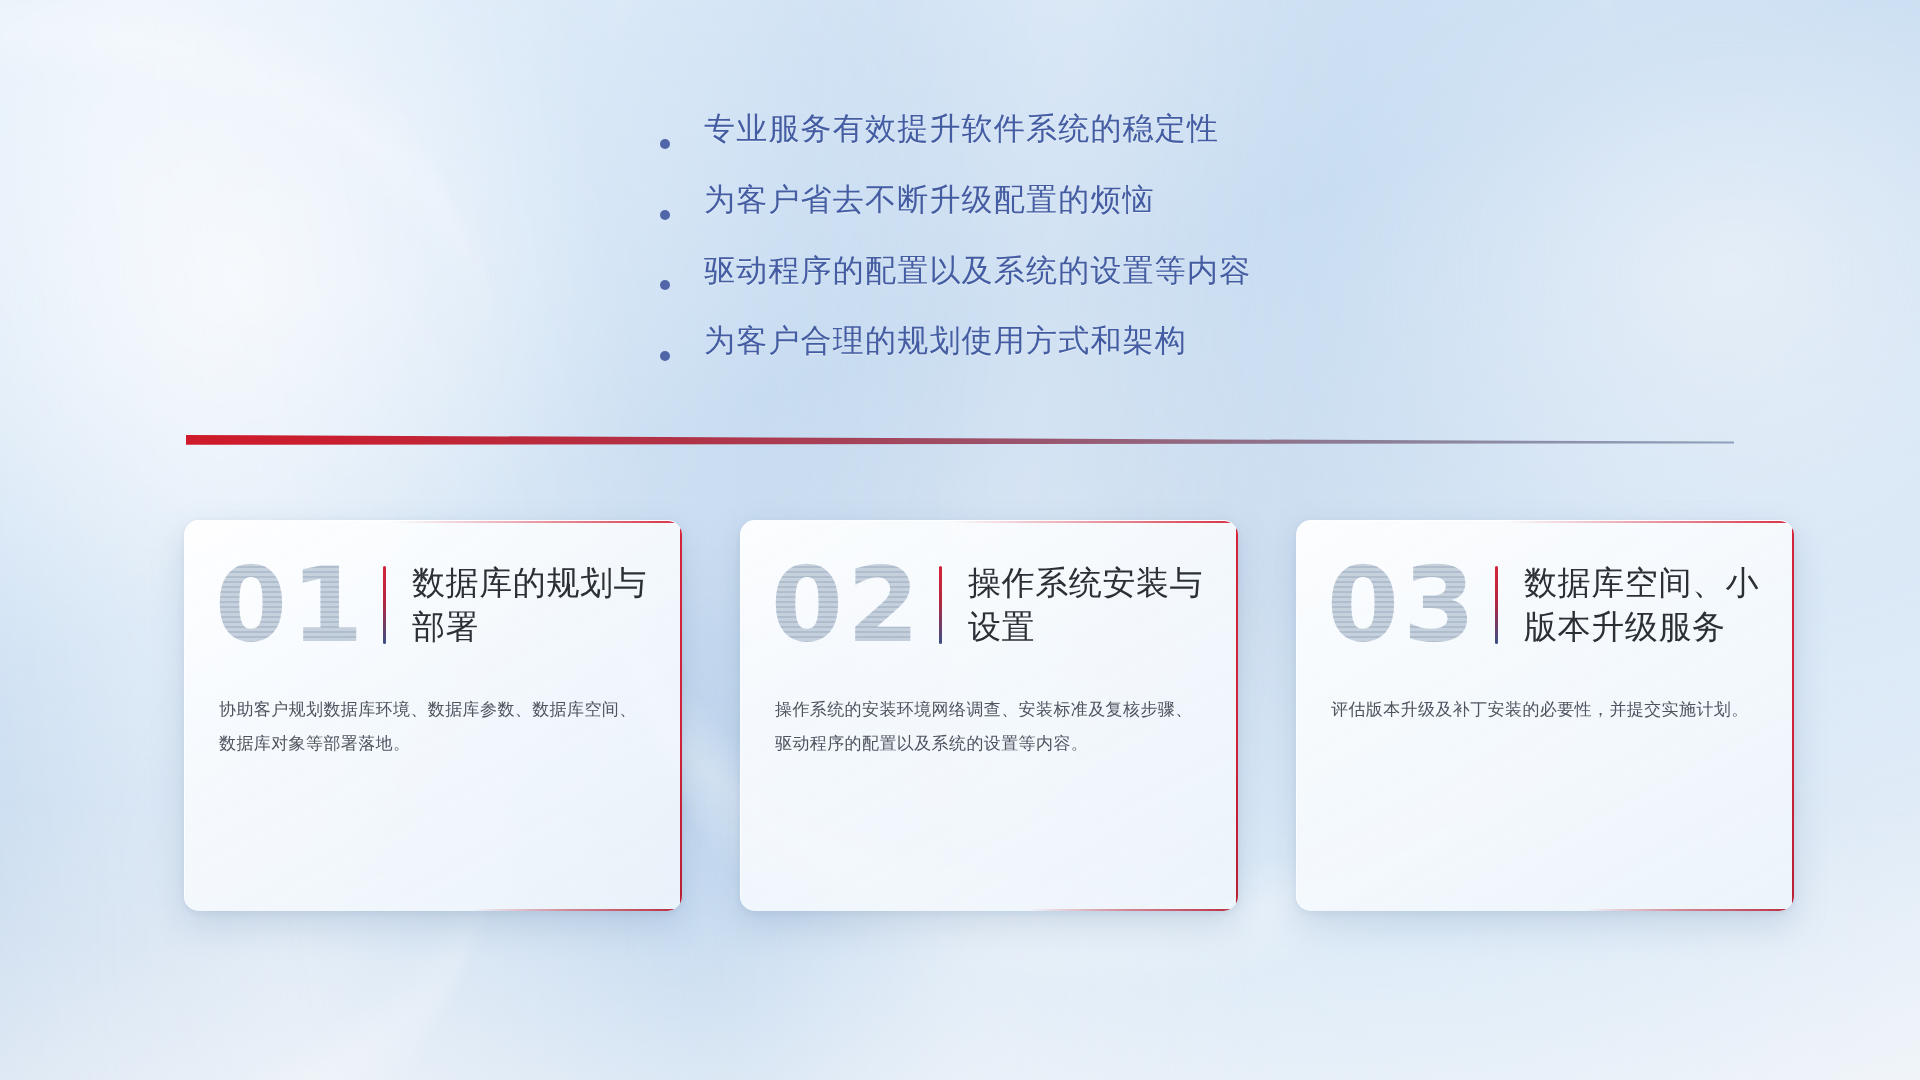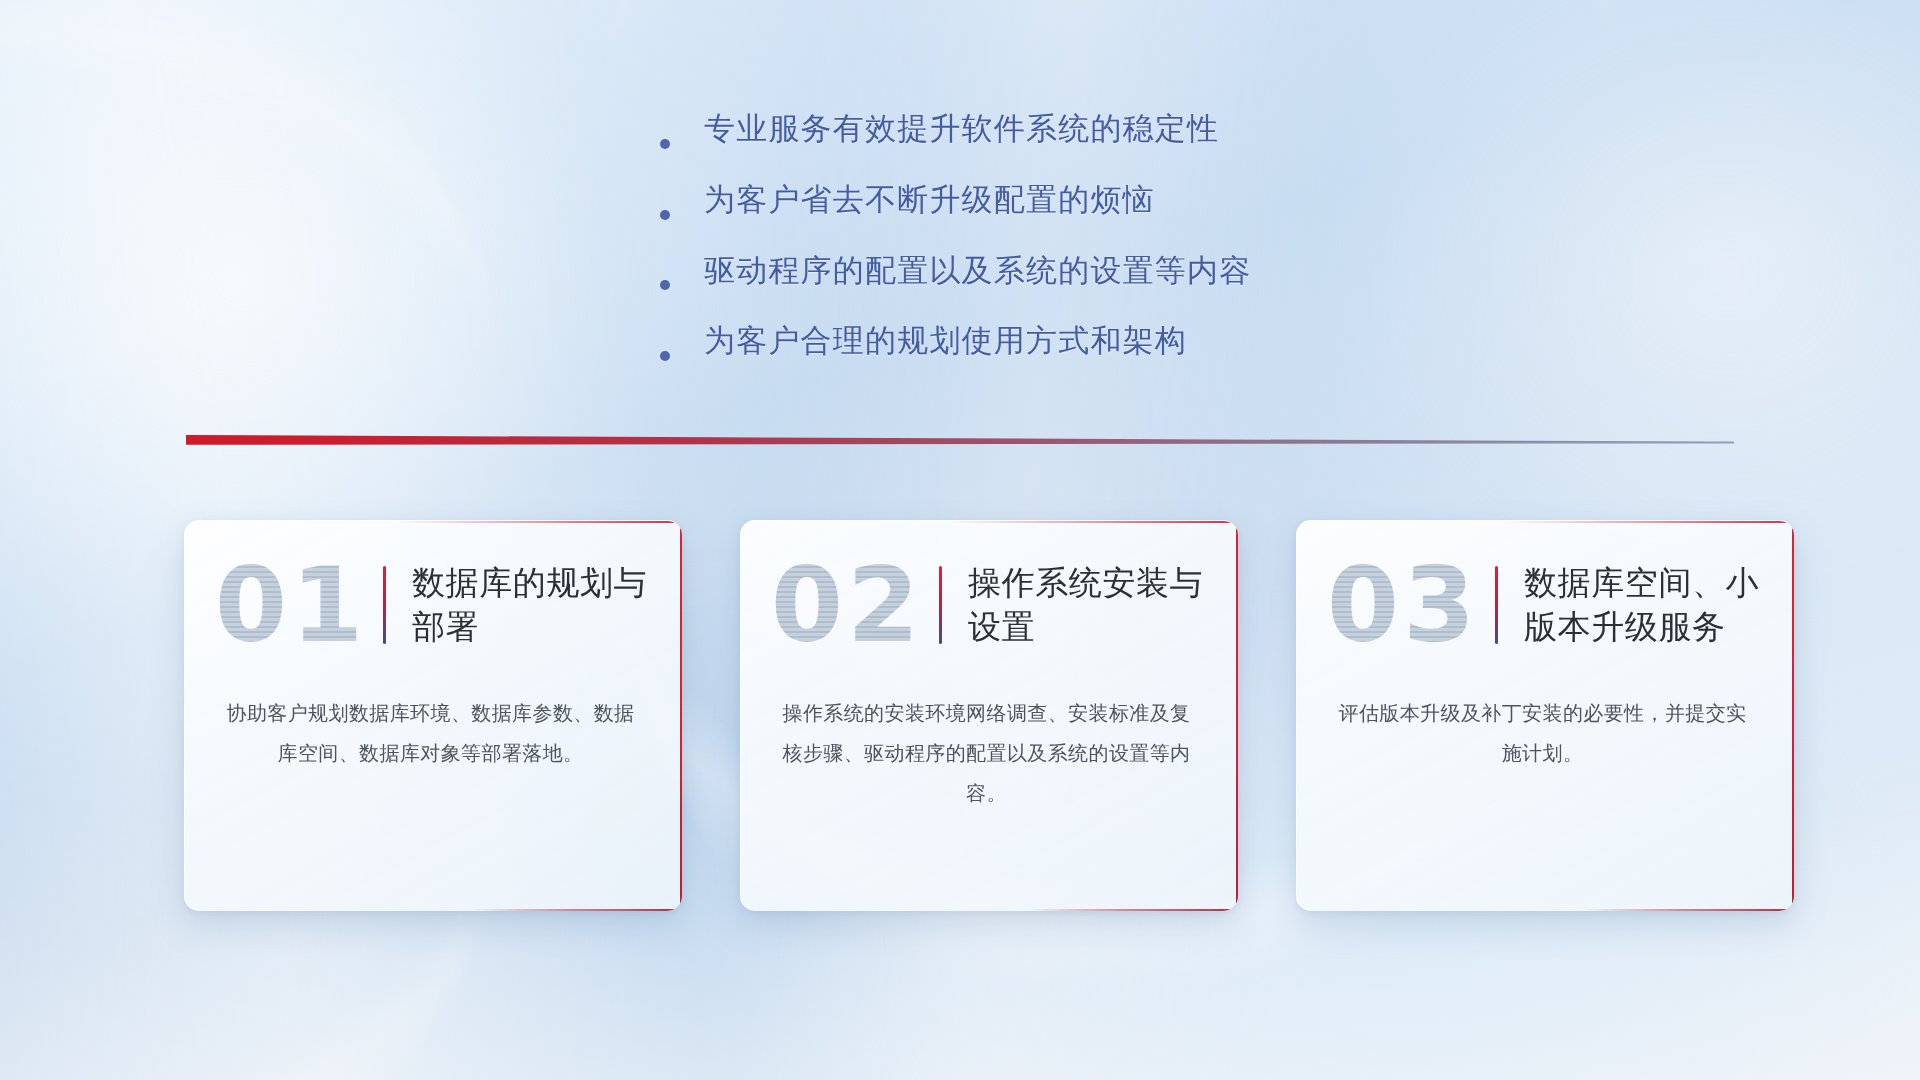--- a/index.html
+++ b/index.html
@@ -157,23 +157,22 @@
     border-radius:2px;
   }
   .card-title{
     flex:1 1 auto;
     font-size:33px;line-height:1.32;color:#2b2f36;
     font-weight:500;letter-spacing:.6px;
     padding-right:8px;
   }
   .card-body{
     padding:4px 40px 0 34px;
-    font-size:20px;line-height:2.0;color:#4e545e;
+    font-size:17px;line-height:2.0;color:#4e545e;
     letter-spacing:.4px;
-    text-align:center;
   }
 </style>
 </head>
 <body>
 
 <div id="slide">
 
   <div class="bg-base"></div>
   <div class="bg-glow-a"></div>
   <div class="bg-glow-b"></div>

